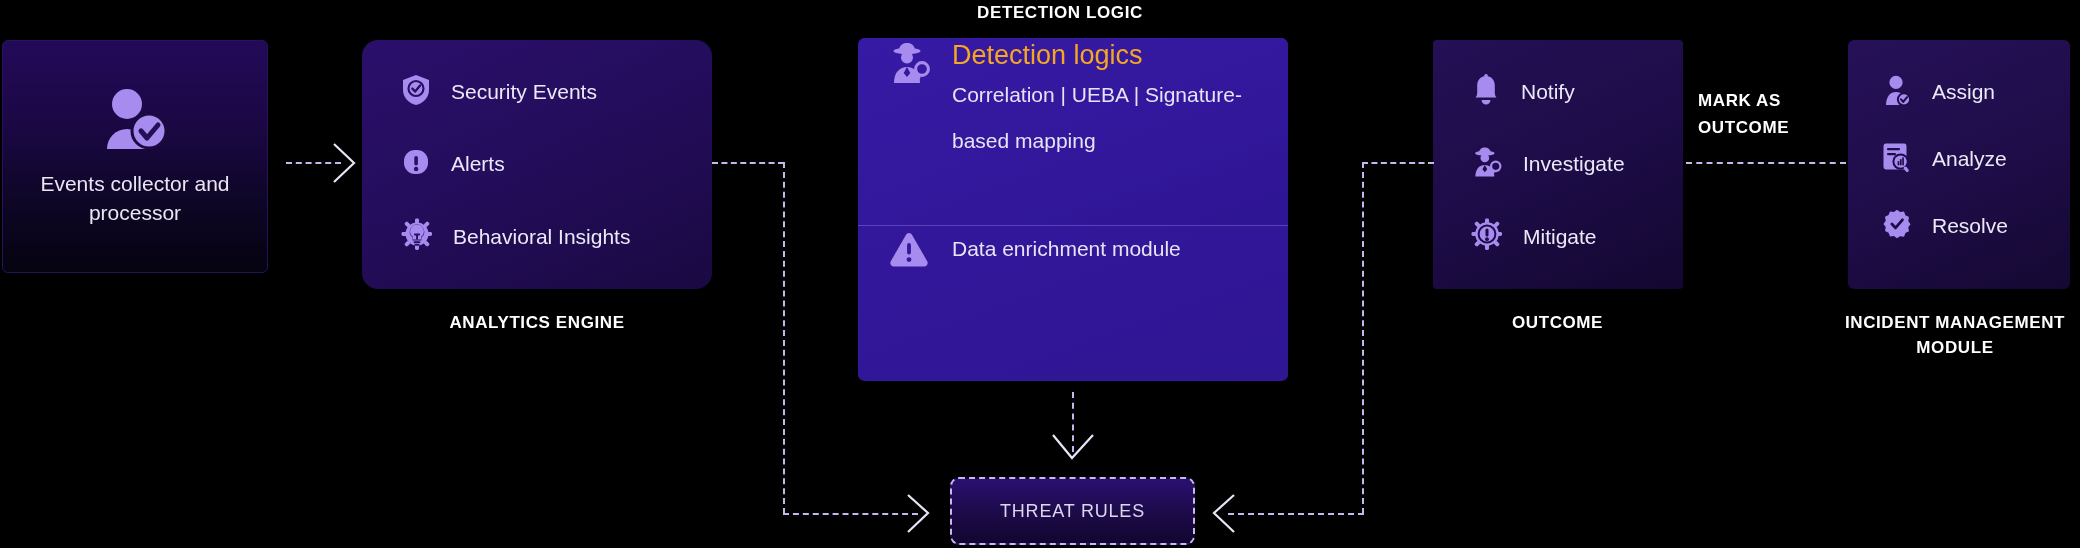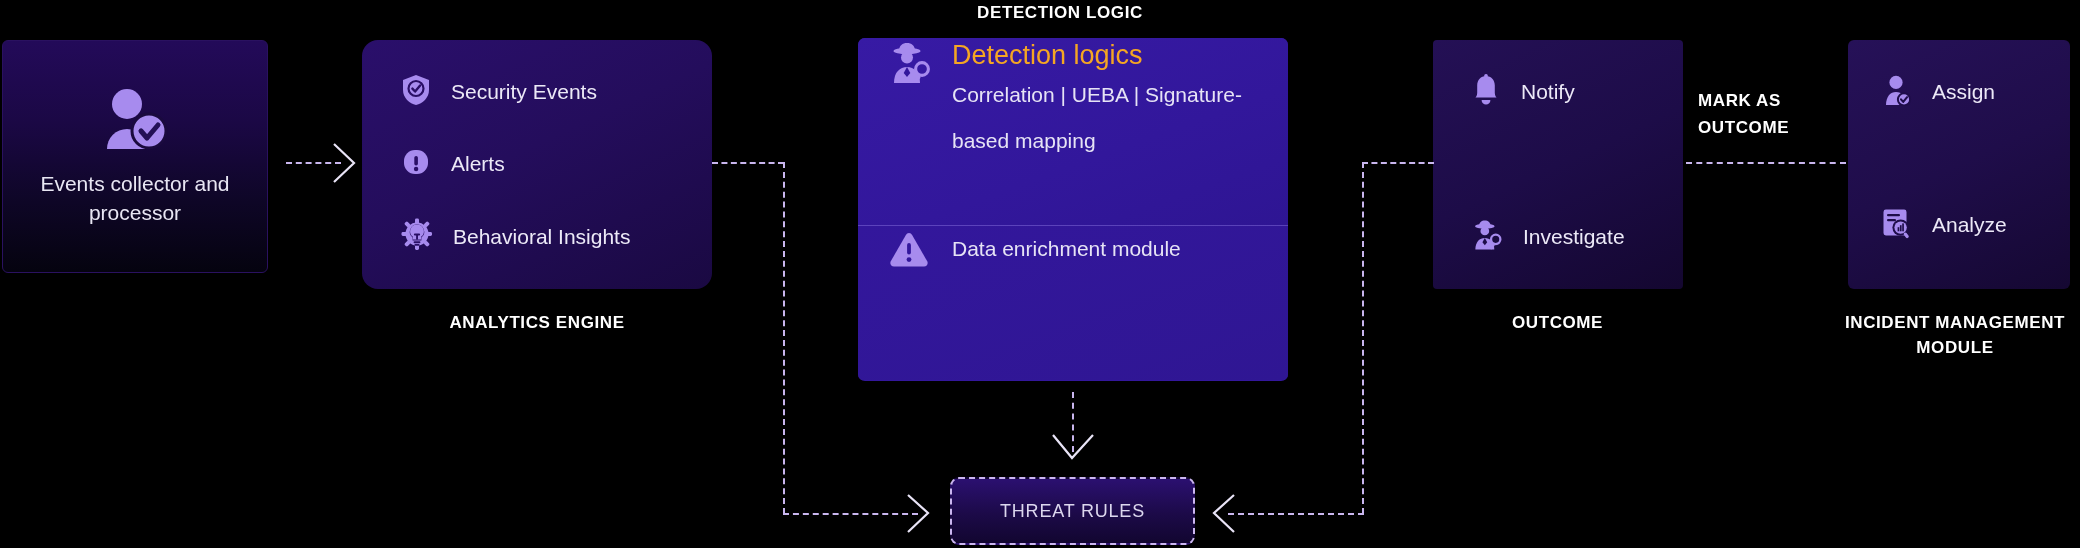--- a/index.html
+++ b/index.html
@@ -320,20 +320,41 @@
           <circle cx="19" cy="15.5" r="6" fill="#a78bee"></circle>
           <path d="M6 41 C6 30 12 25 19 25 C26 25 32 30 32 41 Z" fill="#a78bee"></path>
           <path d="M19 25 l-3.3 6 l3.3 4 l3.3 -4 Z" fill="#1d0c48"></path>
           <circle cx="34" cy="27" r="6.4" fill="none" stroke="#a78bee" stroke-width="3.1"></circle>
           <rect x="27.2" y="32.6" width="4" height="8.4" rx="1.9" fill="#a78bee" transform="rotate(38 29.2 36.8)"></rect>
         </svg>
       </span>
       <span class="row-label">Investigate</span>
     </div>
 
+    <div class="row">
+      <span>
+        <svg width="32" height="33" viewBox="0 0 32 33" xmlns="http://www.w3.org/2000/svg">
+          <g fill="#a78bee">
+            <rect x="14" y="0.5" width="4" height="6" rx="1.4"></rect>
+            <rect x="14" y="26" width="4" height="6" rx="1.4"></rect>
+            <rect x="0.5" y="14" width="6" height="4" rx="1.4"></rect>
+            <rect x="25" y="14" width="6" height="4" rx="1.4"></rect>
+            <rect x="3.6" y="4.4" width="5.6" height="4" rx="1.4" transform="rotate(45 6.4 6.4)"></rect>
+            <rect x="22.8" y="23.6" width="5.6" height="4" rx="1.4" transform="rotate(45 25.6 25.6)"></rect>
+            <rect x="22.8" y="4.4" width="5.6" height="4" rx="1.4" transform="rotate(-45 25.6 6.4)"></rect>
+            <rect x="3.6" y="23.6" width="5.6" height="4" rx="1.4" transform="rotate(-45 6.4 25.6)"></rect>
+          </g>
+          <circle cx="16" cy="16" r="11.8" fill="#a78bee"></circle>
+          <circle cx="16" cy="16" r="8.4" fill="none" stroke="#1d0c48" stroke-width="2"></circle>
+          <rect x="14.5" y="10.4" width="3" height="8" rx="1.5" fill="#1d0c48"></rect>
+          <circle cx="16" cy="21.2" r="1.9" fill="#1d0c48"></circle>
+        </svg>
+      </span>
+      <span class="row-label">Mitigate</span>
+    </div>
   </div>
 
   <div class="card" id="card-incident">
 
     <div class="row">
       <span>
         <svg width="30" height="32" viewBox="0 0 30 32" xmlns="http://www.w3.org/2000/svg">
           <circle cx="14" cy="8.4" r="6.6" fill="#a78bee"></circle>
           <path d="M4 31 C4 22.5 8.4 18 14 18 C19.6 18 24 22.5 24 31 Z" fill="#a78bee"></path>
           <circle cx="22" cy="25.4" r="6.1" fill="#a78bee" stroke="#1f0d4a" stroke-width="2"></circle>
@@ -353,20 +374,32 @@
           <circle cx="18.6" cy="20.6" r="6.2" fill="#a78bee"></circle>
           <rect x="15.6" y="20.2" width="1.7" height="4.1" fill="#1f0d4a"></rect>
           <rect x="17.9" y="18.2" width="1.7" height="6.1" fill="#1f0d4a"></rect>
           <rect x="20.2" y="16.4" width="1.7" height="7.9" fill="#1f0d4a"></rect>
           <rect x="22.6" y="25.2" width="3.2" height="6.2" rx="1.5" fill="#a78bee" transform="rotate(-38 24.2 28.3)"></rect>
         </svg>
       </span>
       <span class="row-label">Analyze</span>
     </div>
 
+    <div class="row">
+      <span>
+        <svg width="30" height="31" viewBox="0 0 32 32" xmlns="http://www.w3.org/2000/svg">
+          <path d="M16 1.2 l3.3 2.6 l4.2 -0.5 l1.5 3.9 l3.8 1.8 l-0.8 4.2 l2.4 3.5
+                   l-2.4 3.4 l0.8 4.2 l-3.8 1.8 l-1.5 4 l-4.2 -0.6 L16 31.8 l-3.3 -2.6
+                   l-4.2 0.6 l-1.5 -4 l-3.8 -1.8 l0.8 -4.2 L1.6 16.5 L4 13 l-0.8 -4.2
+                   L7 7 l1.5 -3.9 l4.2 0.5 Z" fill="#a78bee"></path>
+          <path d="M10.6 16.6 l3.8 4.1 l7.4 -8.6" stroke="#1f0d4a" stroke-width="3" fill="none" stroke-linecap="round" stroke-linejoin="round"></path>
+        </svg>
+      </span>
+      <span class="row-label">Resolve</span>
+    </div>
   </div>
 
   <div id="threat-rules">
     <span class="tr-label">THREAT RULES</span>
   </div>
 
   <div class="conn">
     <div class="h-dash" style="left:286px; top:162px; width:55px;"></div>
     <svg class="arrow-svg" style="left:330px; top:140px;" width="32" height="46">
       <path d="M4 4 L24 23 L4 42" stroke="#e9e4f7" stroke-width="2.2" fill="none"></path>

